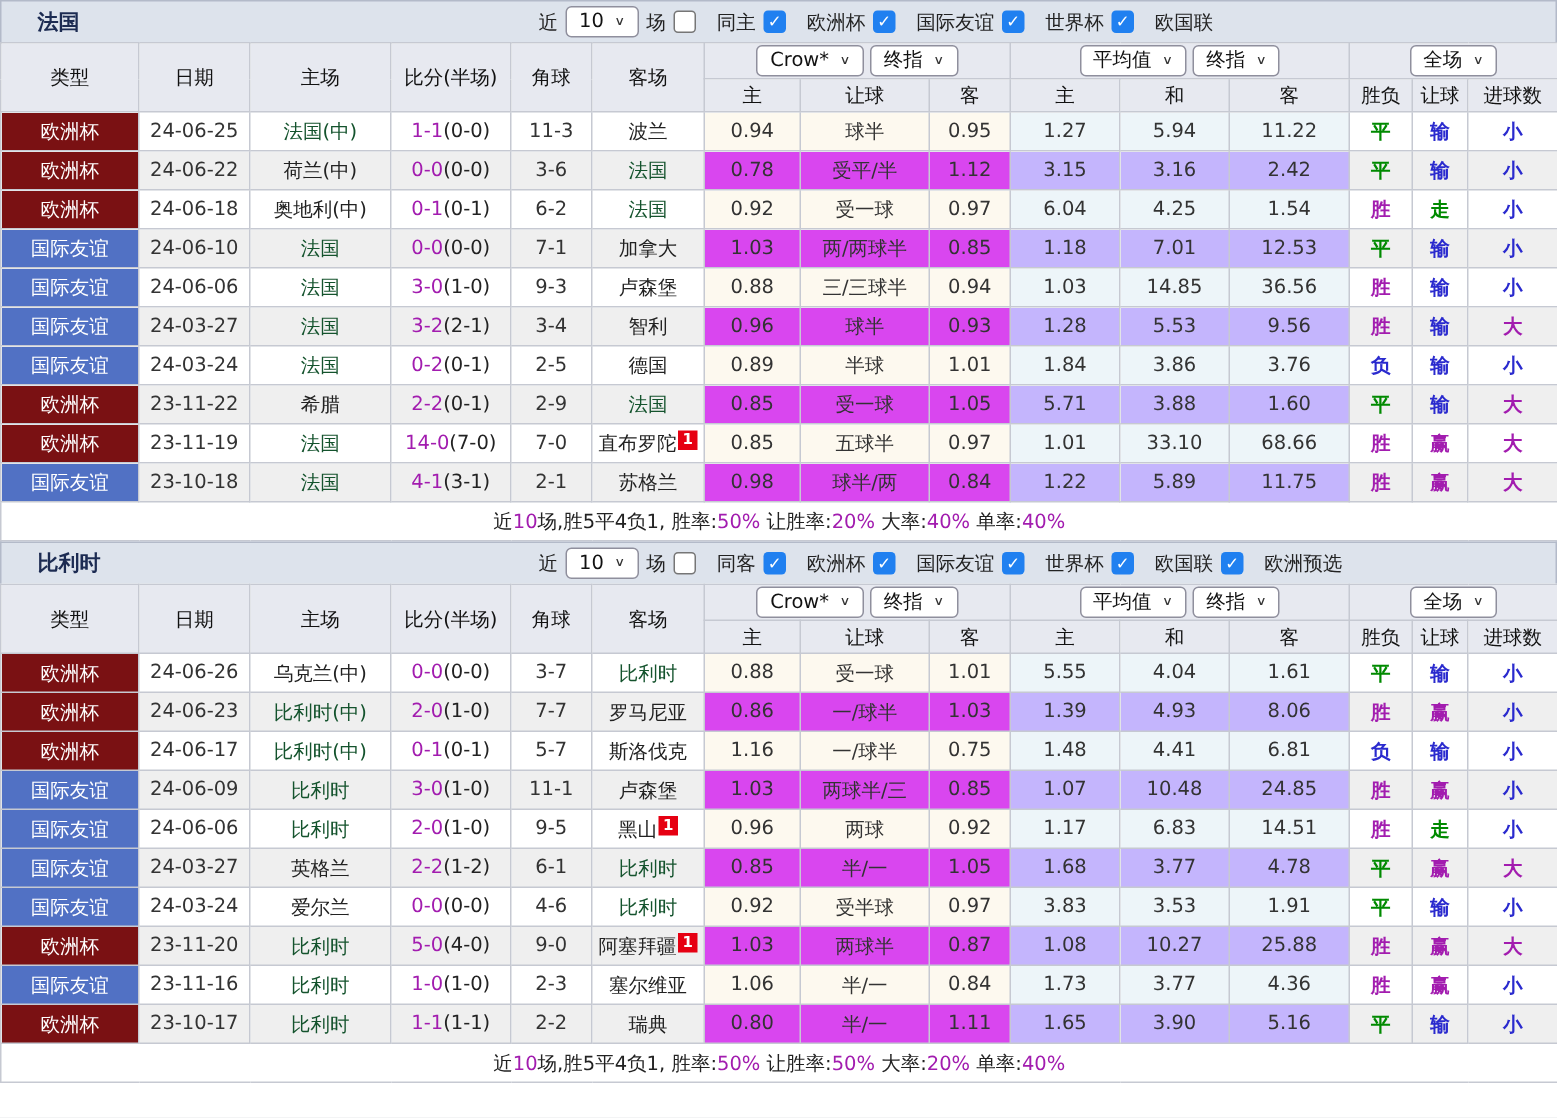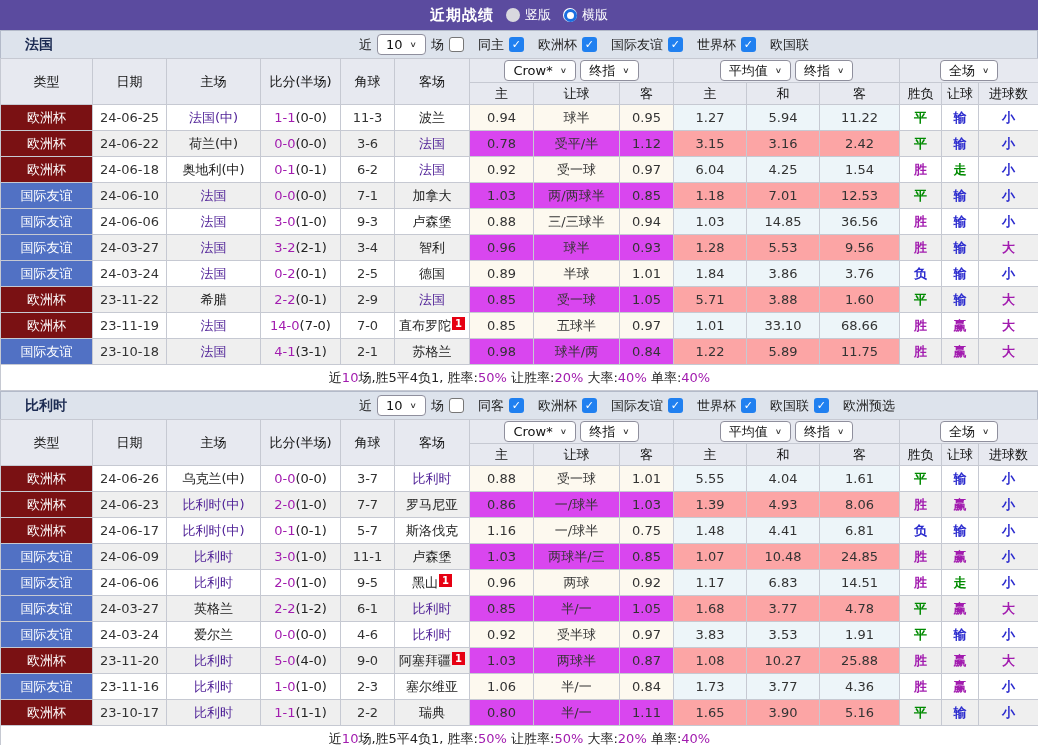--- a/index.html
+++ b/index.html
@@ -25,44 +25,33 @@
   label.lg{display:inline-flex;align-items:center;gap:14px;cursor:pointer;}
   
   table{border-collapse:collapse;width:1038px;table-layout:fixed;font-size:13px;}
   th,td{border:1px solid #c6c9d2;text-align:center;padding:0 1px;overflow:hidden;white-space:nowrap;}
   thead th{background:#e7e9f0;font-weight:normal;color:#111;}
   tr.grp th{height:23px;}
   tr.sub th{height:21px;}
   tbody td{height:25px;color:#333;background:#fff;}
   tr.even td{background:#efefef;}
   td.o{background:#fdf9ef;margin-top:24px;}   tr.even td.o{background:#d946ef;}
-  td.a{background:#edf5f9;}   tr.even td.a{background:#fca5a5;}
+  td.a{background:#edf5f9;}   tr.even td.a{background:#c4b5fd;}
   td.cup,tr.even td.cup{background:#7a1113;color:#fff;}
   td.fri,tr.even td.fri{background:#5171c4;color:#fff;}
   tfoot td{height:25px;background:#fff;color:#222;}
   .r{color:#a21caf;} .g{color:#008a00;} .b{color:#2a2ace;} .k{color:#222;}
-  .tg{color:#4c1d95;}
+  .tg{color:#14532d;}
   .bdg{display:inline-block;background:#e60012;color:#fff;font-size:10px;line-height:13px;padding:0 3px;margin-left:1px;vertical-align:top;font-weight:bold;}
   td.res{font-weight:bold;}
 </style>
 </head>
 <body>
 
 <div class="page">
-  <div class="topbar">
-    <span class="title">近期战绩</span>
-    <label class="rd">
-      <span class="rad"></span>
-      <span>竖版</span>
-    </label>
-    <label class="rd">
-      <span class="rad on"></span>
-      <span>横版</span>
-    </label>
-  </div>
   <div id="sections">
   <div class="sec-head">
     <span class="sec-name">法国</span>
     <span class="filters">
       <span>近</span>
       <span class="sel">10<span class="ar">∨</span></span>
       <span>场</span>
       <label class="lg">
         <span class="cb off"></span>
         <span>同主</span>

